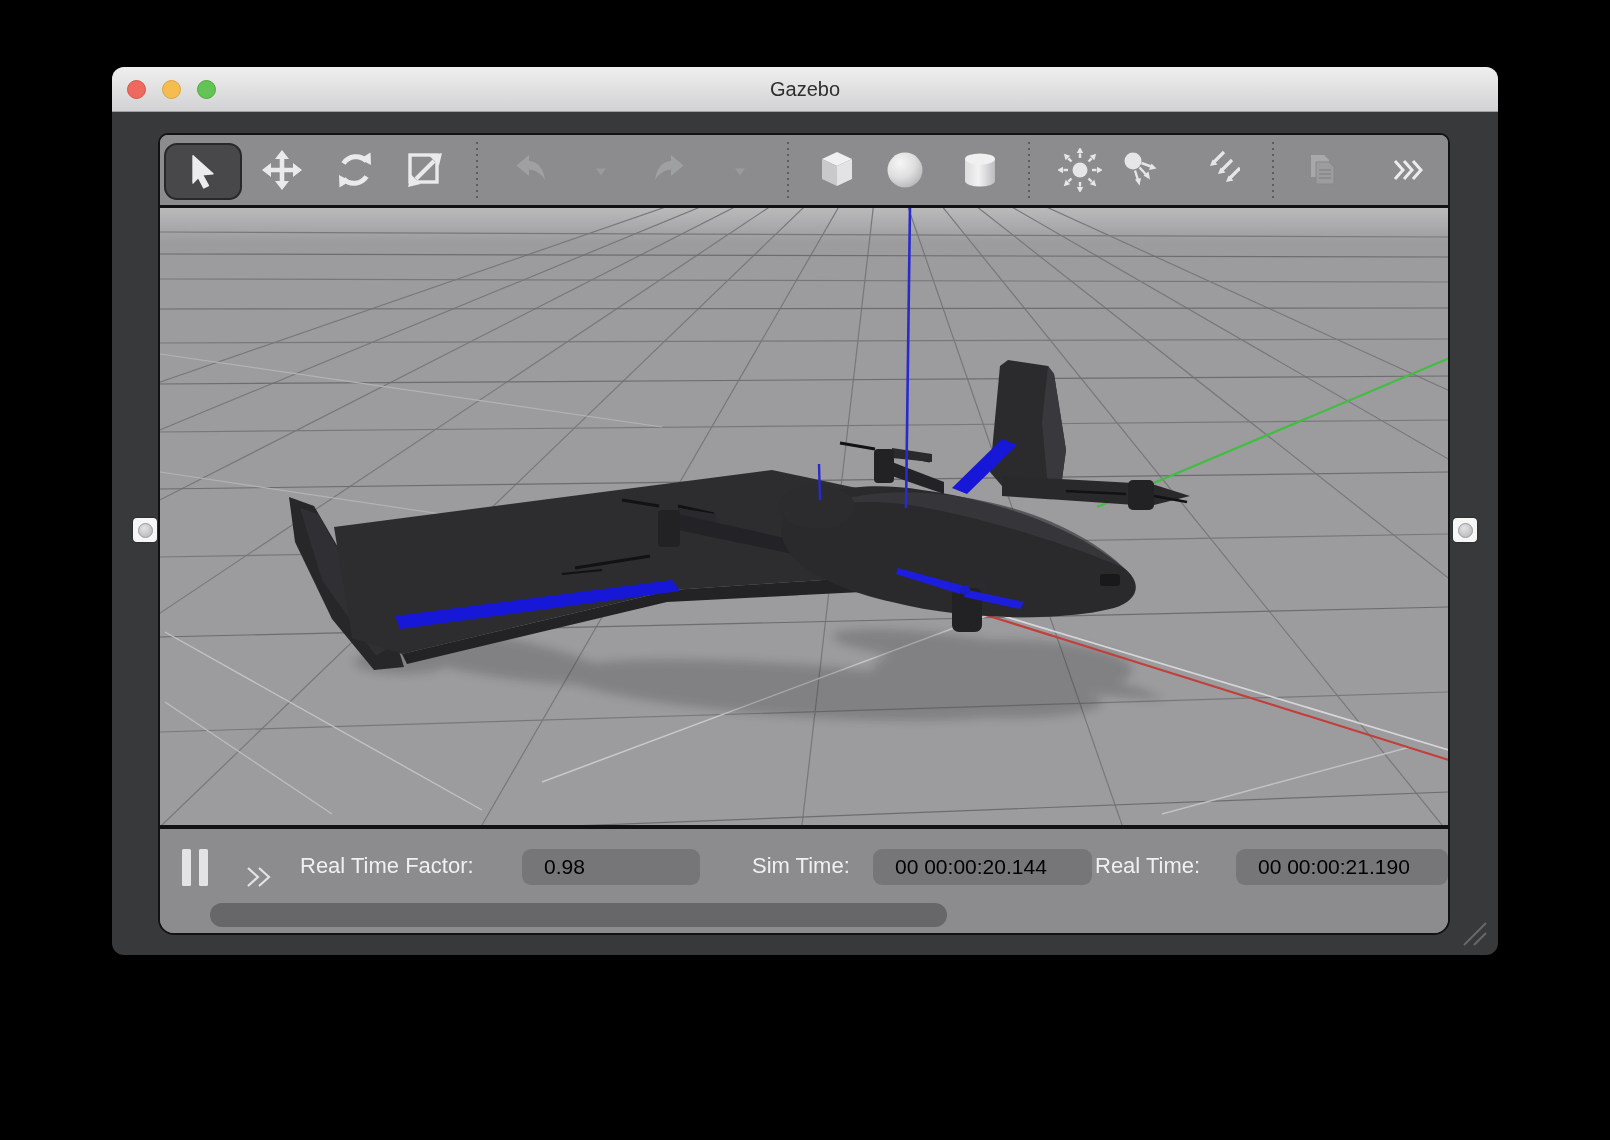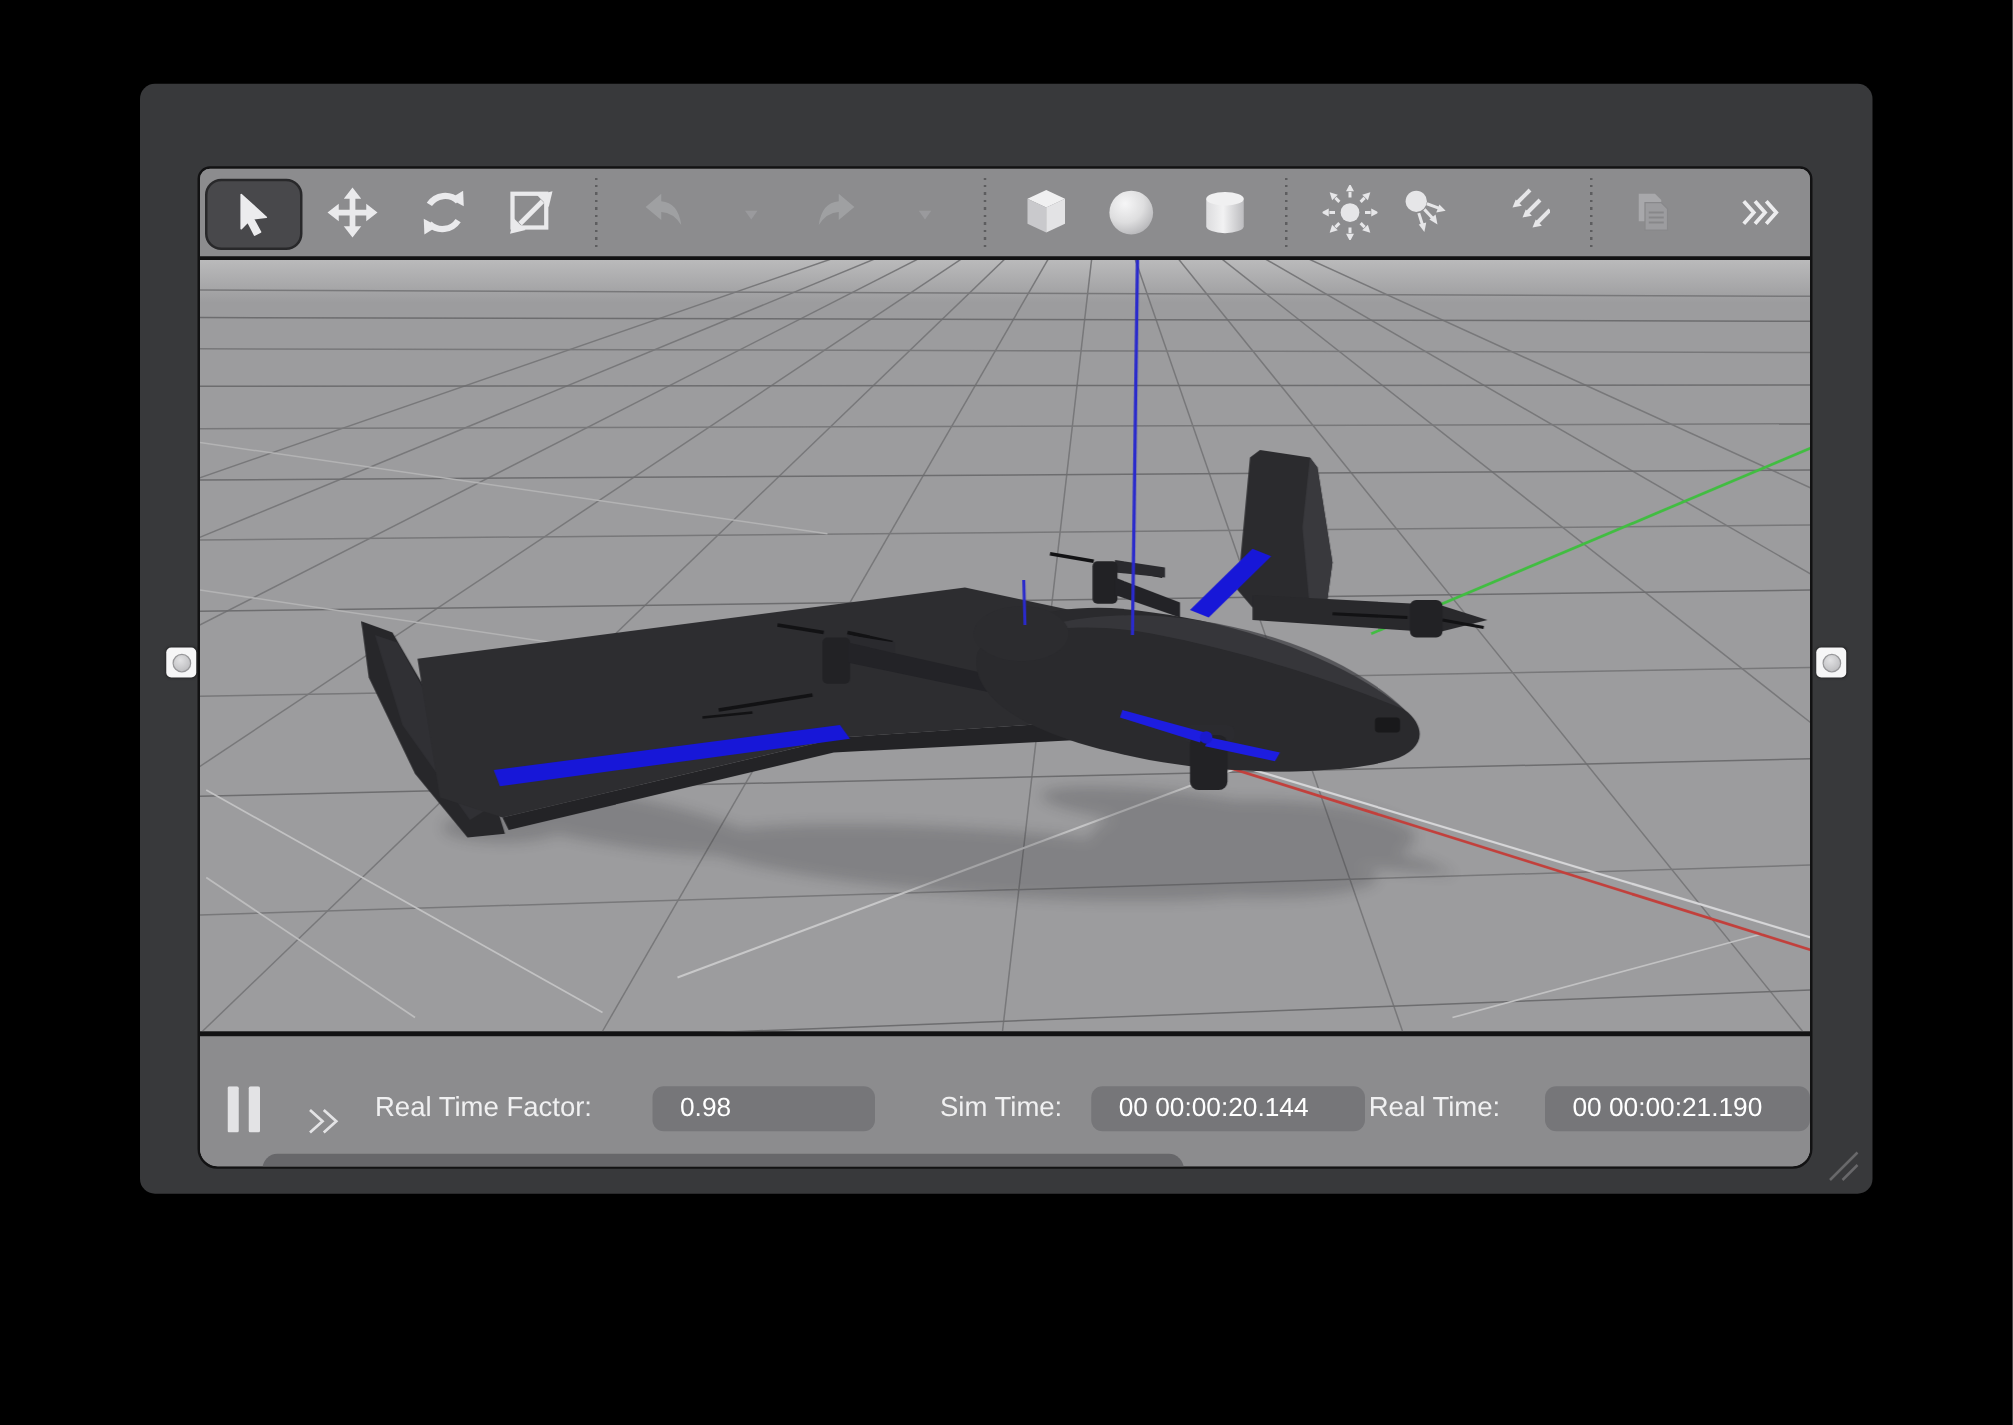--- a/index.html
+++ b/index.html
@@ -21,38 +21,46 @@
   .toolbar{position:relative;height:70px;border-bottom:3px solid #121213;background:#8c8c8e;}
   .tbtn{position:absolute;top:11px;width:48px;height:48px;display:flex;
     align-items:center;justify-content:center;}
   .tbtn.active{top:8px;left:4px;width:78px;height:57px;background:#48484b;
     border:2.5px solid #28282a;border-radius:13px;box-sizing:border-box;}
   .tsep{position:absolute;top:7px;width:2px;height:58px;
     background-image:repeating-linear-gradient(to bottom,#5d5d5f 0 2px,rgba(0,0,0,0) 2px 6px);}
   .caret{position:absolute;top:29px;width:16px;height:14px;}
   .viewport{position:relative;height:617px;border-bottom:4px solid #121213;background:#9c9c9e;}
   svg.scene{display:block;width:100%;height:100%;}
-  .statusbar{position:relative;height:104px;background:#8c8c8e;margin-top:20px;}
+  .statusbar{position:relative;height:104px;background:#8c8c8e;}
   .sb-label{position:absolute;top:23px;height:28px;line-height:28px;font-size:22px;color:#f0f0f1;}
   .sb-field{position:absolute;top:20px;height:36px;background:#767679;border-radius:9px;
-    font-size:21px;color:#ffffff;line-height:36px;padding-left:22px;box-sizing:border-box;}
+    font-size:21px;color:#000000;line-height:36px;padding-left:22px;box-sizing:border-box;}
   .sb-btn{position:absolute;display:flex;align-items:center;justify-content:center;}
   .scrollthumb{position:absolute;left:50px;top:74px;width:737px;height:24px;
     background:#67676a;border-radius:12px;}
   .handle{position:absolute;width:24px;height:24px;background:#f6f6f7;border-radius:4px;
     display:flex;align-items:center;justify-content:center;box-shadow:0 0 2px rgba(0,0,0,.5);}
   .handle .knob{width:15px;height:15px;border-radius:50%;
     background:radial-gradient(circle at 40% 32%,#e2e2e4,#b4b4b7);border:1px solid #97979a;box-sizing:border-box;}
   .grip{position:absolute;right:8px;bottom:4px;}
 </style>
 </head>
 <body>
 
 <div class="win">
 
+  <div class="titlebar">
+    <div class="lights">
+      <div class="light" style="background:#ee6a5f;border:1px solid #d5554b;"></div>
+      <div class="light" style="background:#f5bd4f;border:1px solid #dfa23a;"></div>
+      <div class="light" style="background:#62c454;border:1px solid #51a63d;"></div>
+    </div>
+    <div class="title">Gazebo</div>
+  </div>
 
   <div class="content">
 
     <div class="toolbar">
 
       <div class="tbtn active">
         <svg width="40" height="40" viewBox="0 0 44 44">
           <path d="M11 4 L33 24 L21.5 25.2 L28 37 L22.8 39.6 L16.8 28 L11 34 Z" fill="#ececee" stroke="#ececee" stroke-width="1.5" stroke-linejoin="round"></path>
         </svg>
       </div>

